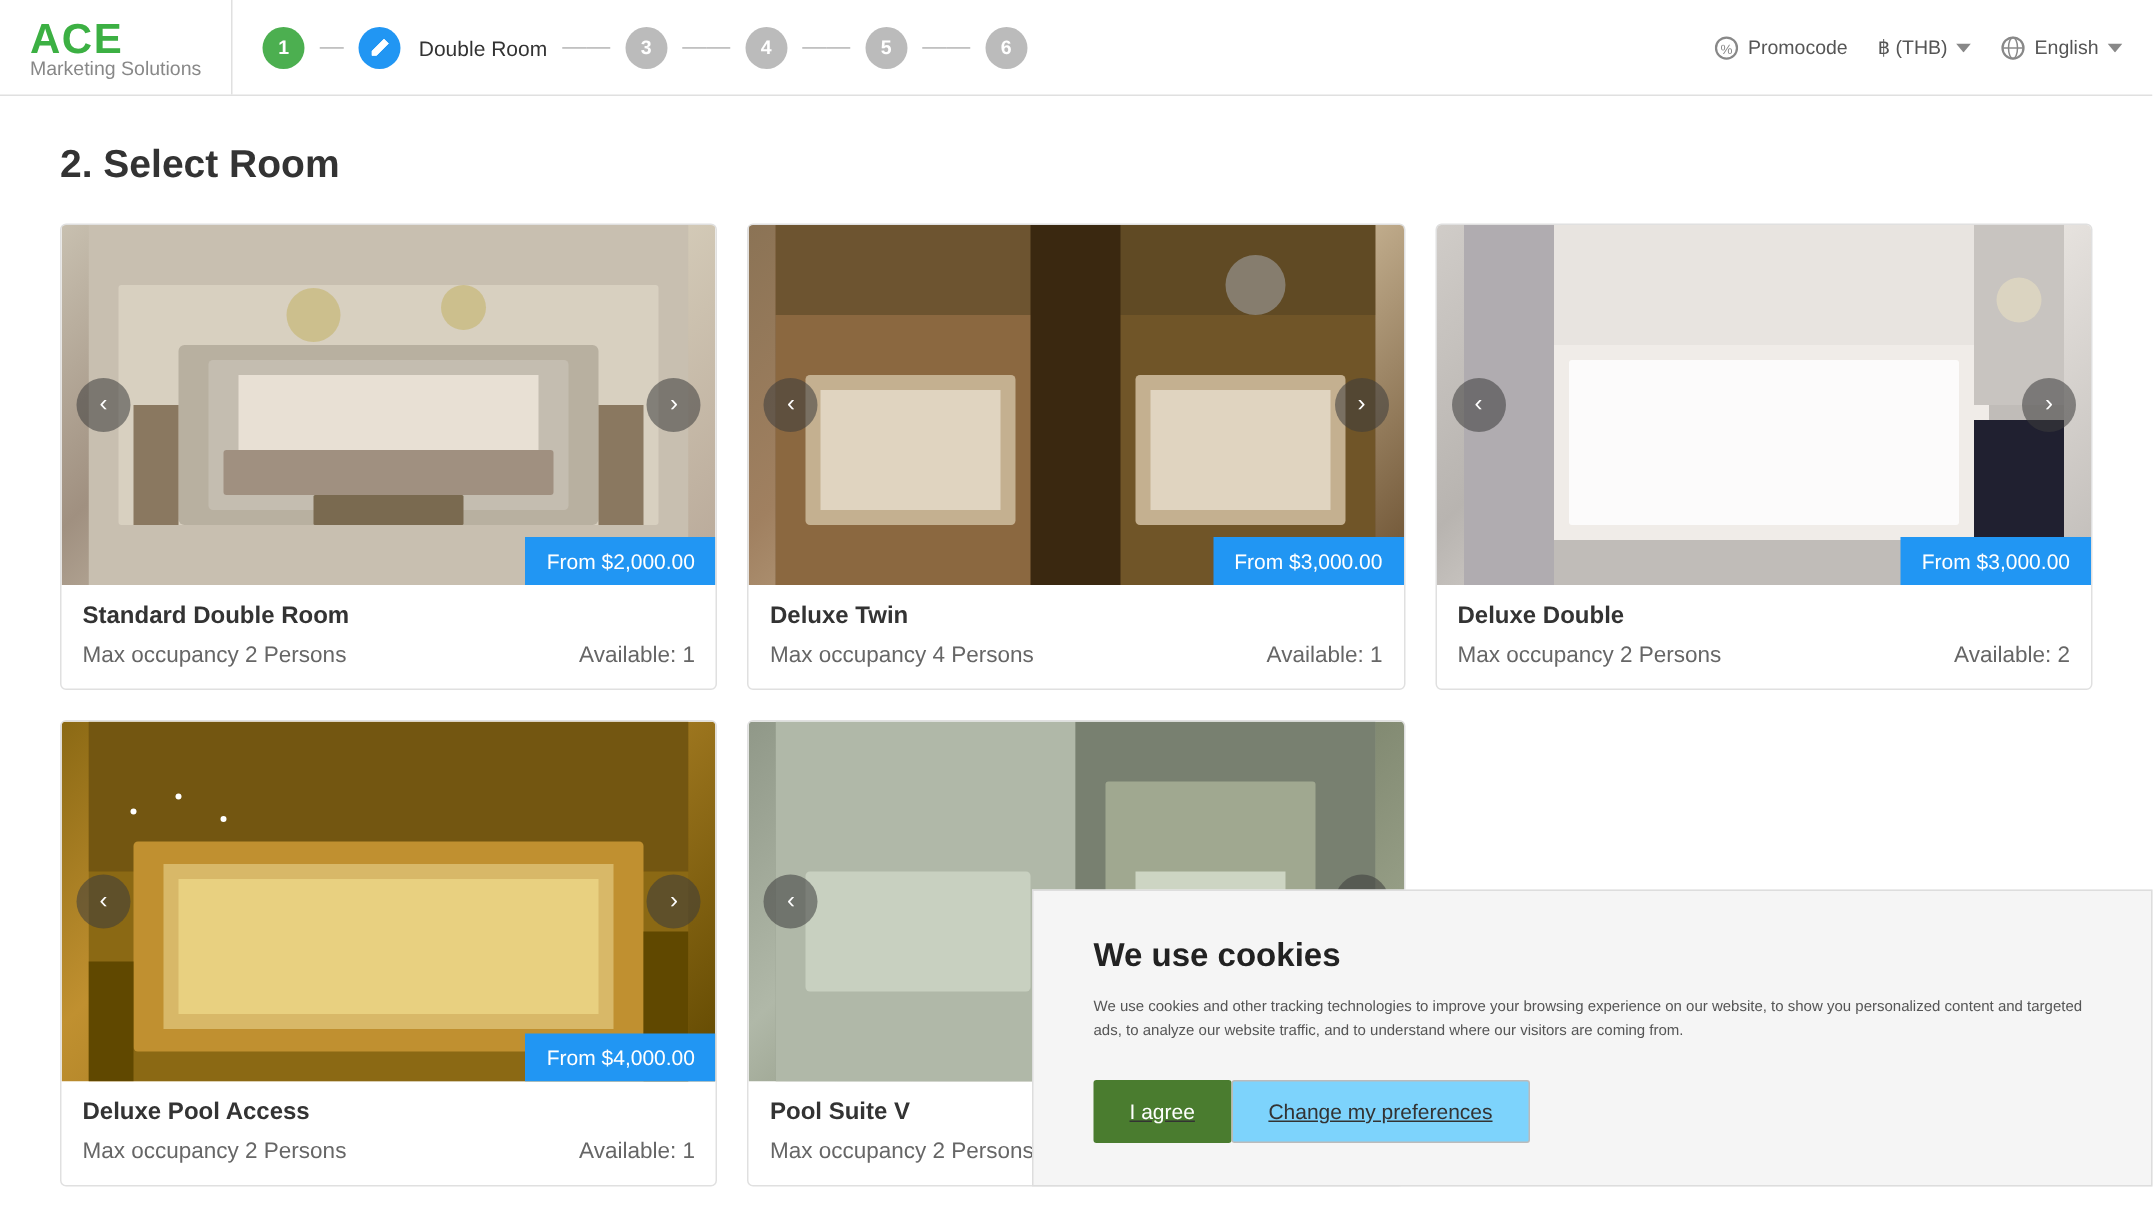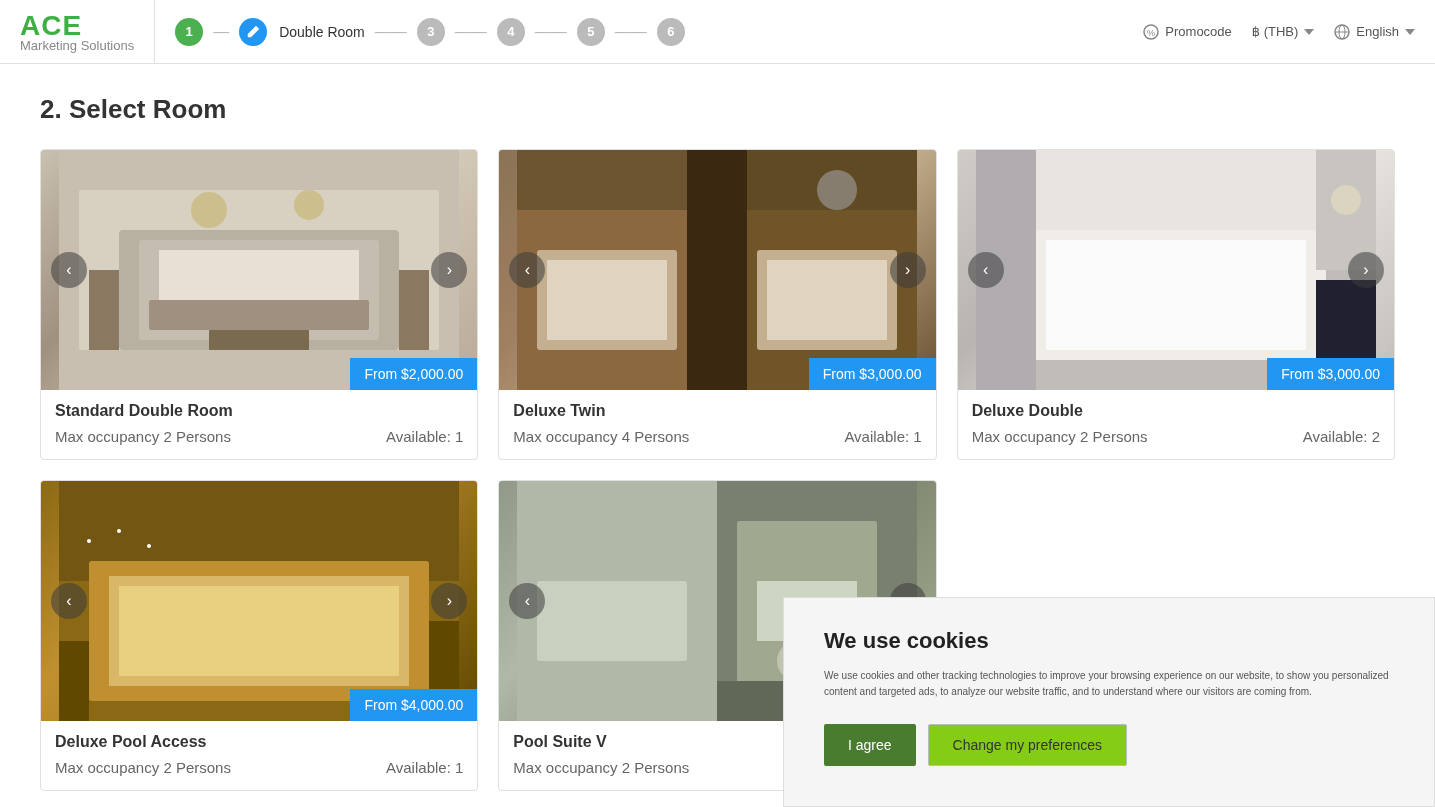--- a/index.html
+++ b/index.html
@@ -178,56 +178,57 @@
       position: fixed;
       bottom: 0;
       left: 0;
       right: 0;
       top: 0;
       z-index: 100;
       pointer-events: none;
     }
     .cookie-banner {
       position: absolute;
-      bottom: 0;
+      bottom: 16px;
       right: 0;
-      width: 652px;
+      width: 747px;
       background: #f5f5f5;
       border: 1px solid #ddd;
-      padding: 30px 40px 40px;
+      padding: 30px 40px 28px;
       pointer-events: all;
     }
     .cookie-title {
       font-size: 22px;
       font-weight: bold;
       color: #222;
       margin-bottom: 14px;
     }
     .cookie-text {
       font-size: 10px;
       color: #555;
       line-height: 1.6;
       margin-bottom: 24px;
     }
     .cookie-buttons {
       display: flex;
-      gap: 12px;
+      gap: 0;
+      text-decoration: underline;
     }
     .btn-agree {
       background: #4a7c2f;
       color: #fff;
       border: none;
       padding: 12px 24px;
       font-size: 14px;
       cursor: pointer;
       border-radius: 2px;
       font-weight: 500;
     }
     .btn-preferences {
-      background: #84cc16;
+      background: #7dd3fc;
       color: #333;
       border: 1px solid #bbb;
       padding: 12px 24px;
       font-size: 14px;
       cursor: pointer;
       border-radius: 2px;
     }
   </style>
 </head>
 <body>

